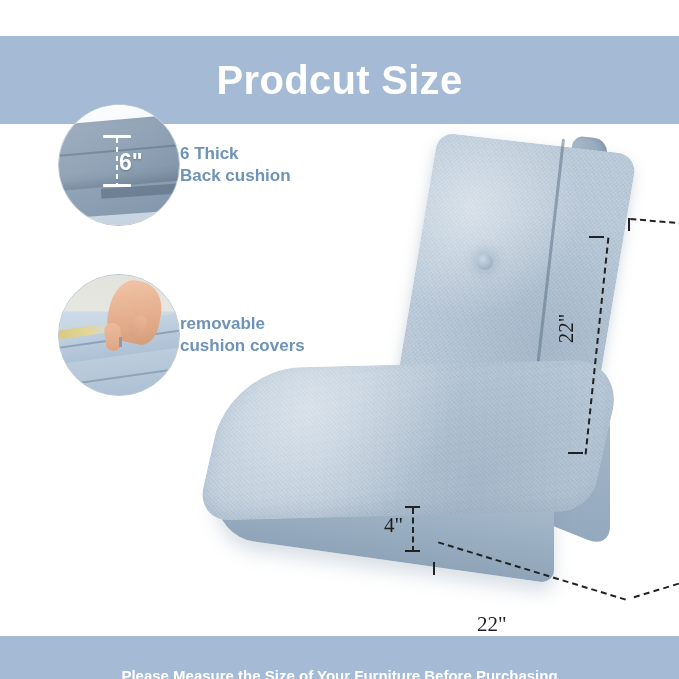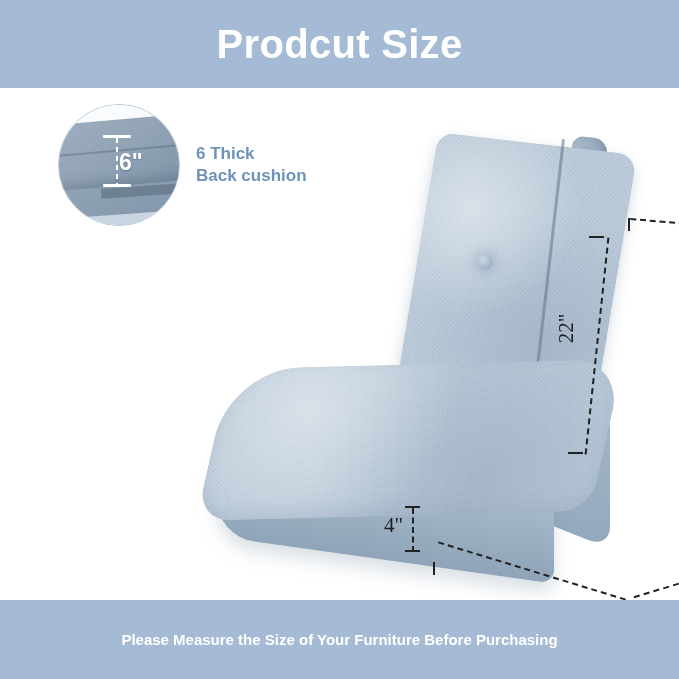--- a/index.html
+++ b/index.html
@@ -23,20 +23,21 @@
     position: absolute;
     left: 0;
     width: 679px;
     background: #a5bad4;
     display: flex;
     align-items: center;
     justify-content: center;
     text-align: center;
     color: #ffffff;
     box-sizing: border-box;
+    margin-top: 36px;
   }
   #header-band {
     top: 0;
     height: 88px;
   }
   #header-title {
     font-size: 40px;
     font-weight: bold;
     letter-spacing: 0.3px;
     line-height: 1;
@@ -67,21 +68,21 @@
     position: relative;
     width: 120px;
     height: 120px;
     border-radius: 50%;
     border: 1.5px solid #b9c6d6;
     overflow: hidden;
     background: #eef2f6;
     flex: 0 0 auto;
   }
   .callout-label {
-    margin-left: 16px;
+    margin-left: 0;
     color: #6e93b8;
     font-size: 17px;
     font-weight: bold;
     line-height: 1.28;
     white-space: pre-line;
   }
 
   
   .p1-bg {
     position: absolute; left: 0; top: 0; width: 100%; height: 100%;
@@ -366,20 +367,36 @@
       <div class="p1-cushion"></div>
       <div class="p1-cap-top"></div>
       <div class="p1-dim-line"></div>
       <div class="p1-cap-bot"></div>
       <div class="p1-value">6"</div>
     </div>
     <div class="callout-label">6 Thick
 Back cushion</div>
   </div>
 
+  <div class="callout" id="callout-covers">
+    <div class="callout-circle">
+      <div class="p2-bg"></div>
+      <div class="p2-cushion-bot"></div>
+      <div class="p2-cushion-top"></div>
+      <div class="p2-zip-open"></div>
+      <div class="p2-zip-line"></div>
+      <div class="p2-seam"></div>
+      <div class="p2-hand"></div>
+      <div class="p2-finger"></div>
+      <div class="p2-thumb"></div>
+      <div class="p2-pull"></div>
+    </div>
+    <div class="callout-label">removable
+cushion covers</div>
+  </div>
 
   <div id="product">
 
     <div id="back-cushion-edge"></div>
     <div id="back-cushion" class="cushion-fabric"></div>
     <div id="back-cushion-piping"></div>
     <div id="back-button"></div>
 
     <div id="seat-side"></div>
     <div id="seat-front"></div>

